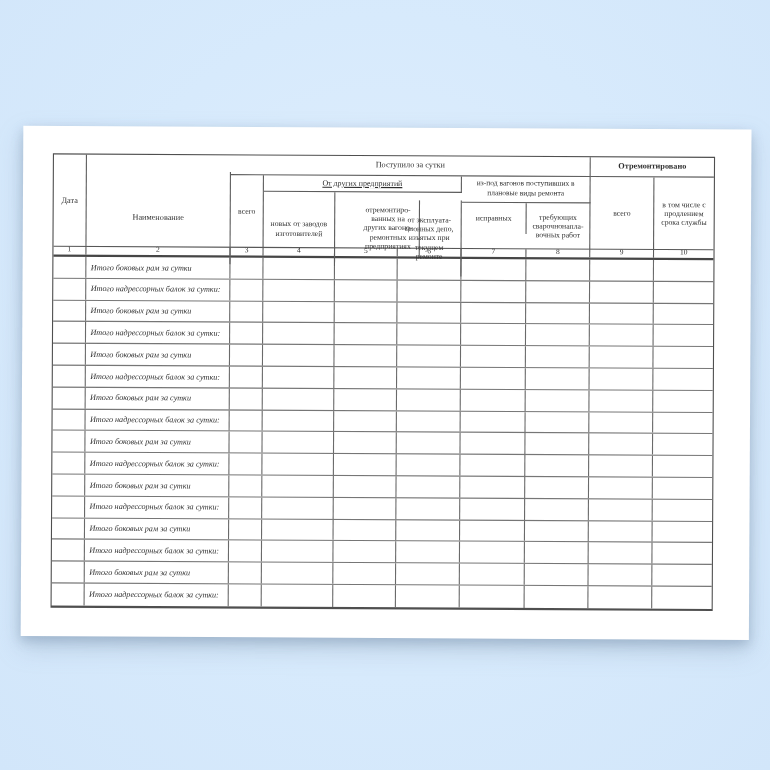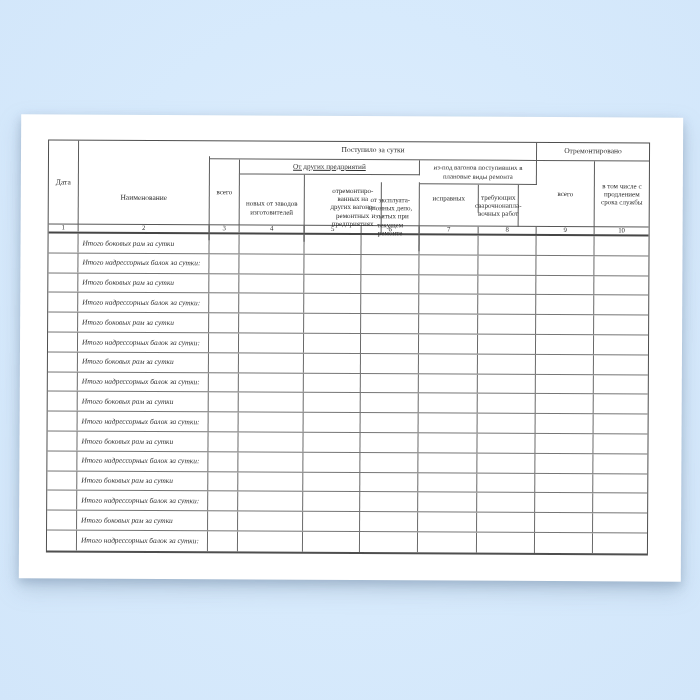--- a/index.html
+++ b/index.html
@@ -27,29 +27,29 @@
   .hc{
     position:absolute;display:flex;align-items:center;justify-content:center;
     text-align:center;white-space:pre-line;line-height:1.18;
     font-size:7px;color:#2f2f2f;
   }
   .br{border-right:1px solid #5c5c5c;}
   .bb{border-bottom:1px solid #5c5c5c;}
   .c-date   {left:0;   top:0; width:30px; height:84px;font-size:7.5px;}
   .c-name   {left:30px; top:15px; width:131px;height:84px;font-size:7.5px;}
   .b-recv   {left:161px;top:0; width:327px;height:18px;font-size:7.5px;}
-  .b-rep    {left:488px;top:0; width:112px;height:18px;font-size:7.5px;}
+  .b-rep    {left:488px;top:0; width:112px;height:18px;font-size:7.5px;font-weight:bold;}
   .c-total1 {left:161px;top:18px;width:30px; height:66px;}
   .b-other  {left:191px;top:18px;width:180px;height:15px;font-size:7.2px;text-decoration:underline;}
   .c-new    {left:191px;top:33px;width:65px; height:67px;}
   .c-reposh {left:256px;top:40px;width:57px; height:51px;margin-left:20px;}
   .c-depot  {left:313px;top:40px;width:58px; height:69px;text-align:center;}
   .b-wagons {left:371px;top:18px;width:117px;height:24px;font-size:6.8px;}
   .c-ok     {left:371px;top:42px;width:59px; height:28px;}
-  .c-weld   {left:430px;top:42px;width:40px; height:42px;}
+  .c-weld   {left:430px;top:42px;width:58px; height:42px;}
   .c-total2 {left:488px;top:18px;width:58px; height:66px;}
   .c-ext    {left:546px;top:18px;width:54px; height:66px;}
   
   .numrow{display:flex;height:9px;border-bottom:2px solid #464646;}
   .numrow .nc{
     display:flex;align-items:center;justify-content:center;
     font-size:6.8px;line-height:1;border-right:1px solid #5c5c5c;
   }
   .numrow .nc:last-child{border-right:none;}
   

